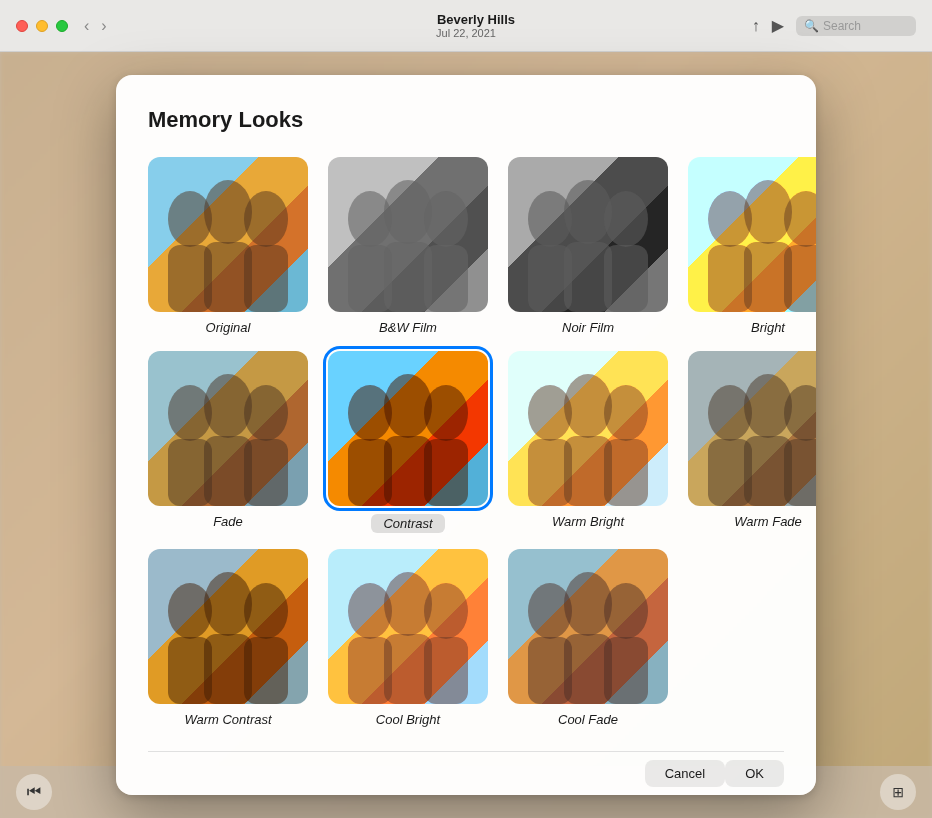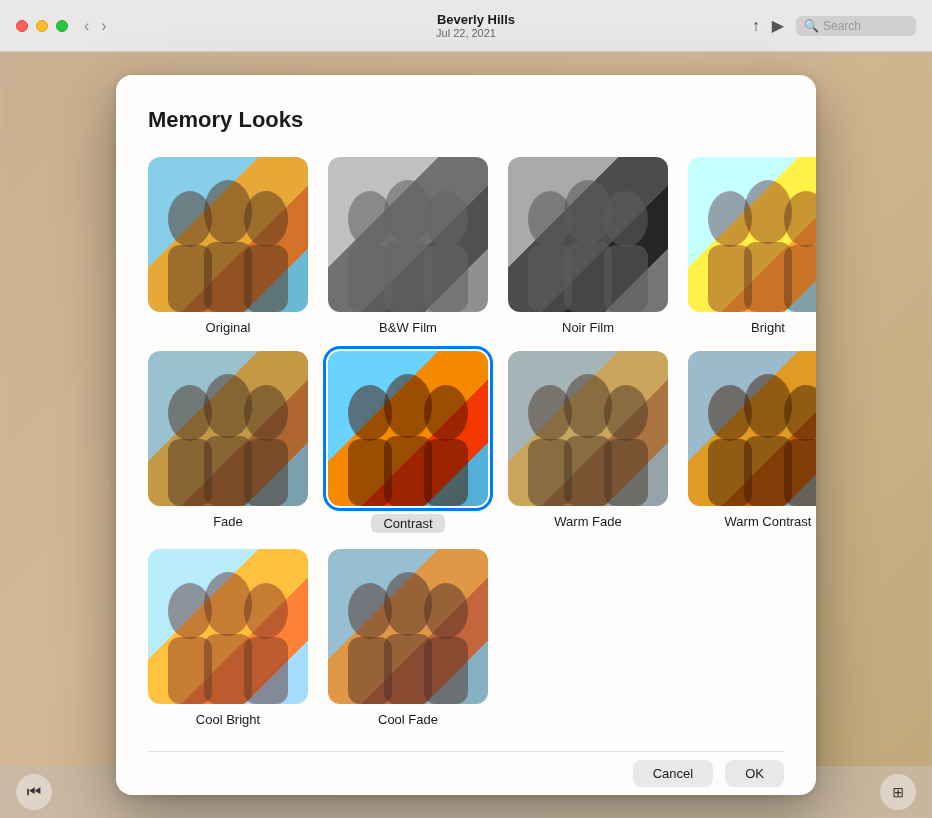--- a/index.html
+++ b/index.html
@@ -159,20 +159,21 @@
       color: #1a1a1a;
       margin-bottom: 24px;
     }
 
     
     .looks-grid {
       display: grid;
       grid-template-columns: repeat(4, 1fr);
       gap: 16px 20px;
       margin-bottom: 24px;
+      font-style: italic;
     }
 
     .look-item {
       display: flex;
       flex-direction: column;
       align-items: center;
       cursor: pointer;
     }
 
     .look-thumbnail {
@@ -283,21 +284,20 @@
       width: 100%;
       height: 100%;
       background: linear-gradient(135deg, #8ab8e0 0%, #8ab8e0 35%, #c89820 35%, #c89820 60%, #b86818 60%, #b86818 80%, #7aa8d0 80%);
       filter: contrast(1.3) hue-rotate(-15deg) saturate(1.1);
     }
 
     
     .modal-footer {
       display: flex;
       justify-content: flex-end;
-      gap: 12px;
       padding-top: 8px;
       border-top: 1px solid #e0e0e0;
     }
 
     .btn-cancel {
       background: rgba(0,0,0,0.08);
       border: none;
       border-radius: 8px;
       padding: 6px 20px;
       font-size: 13px;
@@ -458,20 +458,35 @@
                 <rect x="20" y="88" width="44" height="67" rx="12" fill="rgba(80,50,30,0.5)"></rect>
                 <rect x="56" y="85" width="48" height="70" rx="12" fill="rgba(80,50,30,0.5)"></rect>
                 <rect x="96" y="88" width="44" height="67" rx="12" fill="rgba(80,50,30,0.5)"></rect>
               </svg>
             </div>
           </div>
           <span class="look-label">Contrast</span>
         </div>
         <div class="look-item">
           <div class="look-thumbnail">
+            <div class="photo-warm-bright" style="width: 100%; height: 100%; position: relative;">
+              <svg width="100%" height="100%" viewBox="0 0 160 155" style="position: absolute; inset: 0px; pointer-events: none;">
+                <ellipse cx="42" cy="62" rx="22" ry="28" fill="rgba(80,50,30,0.5)"></ellipse>
+                <ellipse cx="80" cy="55" rx="24" ry="32" fill="rgba(80,50,30,0.5)"></ellipse>
+                <ellipse cx="118" cy="62" rx="22" ry="28" fill="rgba(80,50,30,0.5)"></ellipse>
+                <rect x="20" y="88" width="44" height="67" rx="12" fill="rgba(80,50,30,0.5)"></rect>
+                <rect x="56" y="85" width="48" height="70" rx="12" fill="rgba(80,50,30,0.5)"></rect>
+                <rect x="96" y="88" width="44" height="67" rx="12" fill="rgba(80,50,30,0.5)"></rect>
+              </svg>
+            </div>
+          </div>
+          <span class="look-label">Warm Bright</span>
+        </div>
+        <div class="look-item">
+          <div class="look-thumbnail">
             <div class="photo-warm-fade" style="width: 100%; height: 100%; position: relative;">
               <svg width="100%" height="100%" viewBox="0 0 160 155" style="position: absolute; inset: 0px; pointer-events: none;">
                 <ellipse cx="42" cy="62" rx="22" ry="28" fill="rgba(80,50,30,0.5)"></ellipse>
                 <ellipse cx="80" cy="55" rx="24" ry="32" fill="rgba(80,50,30,0.5)"></ellipse>
                 <ellipse cx="118" cy="62" rx="22" ry="28" fill="rgba(80,50,30,0.5)"></ellipse>
                 <rect x="20" y="88" width="44" height="67" rx="12" fill="rgba(80,50,30,0.5)"></rect>
                 <rect x="56" y="85" width="48" height="70" rx="12" fill="rgba(80,50,30,0.5)"></rect>
                 <rect x="96" y="88" width="44" height="67" rx="12" fill="rgba(80,50,30,0.5)"></rect>
               </svg>
             </div>

